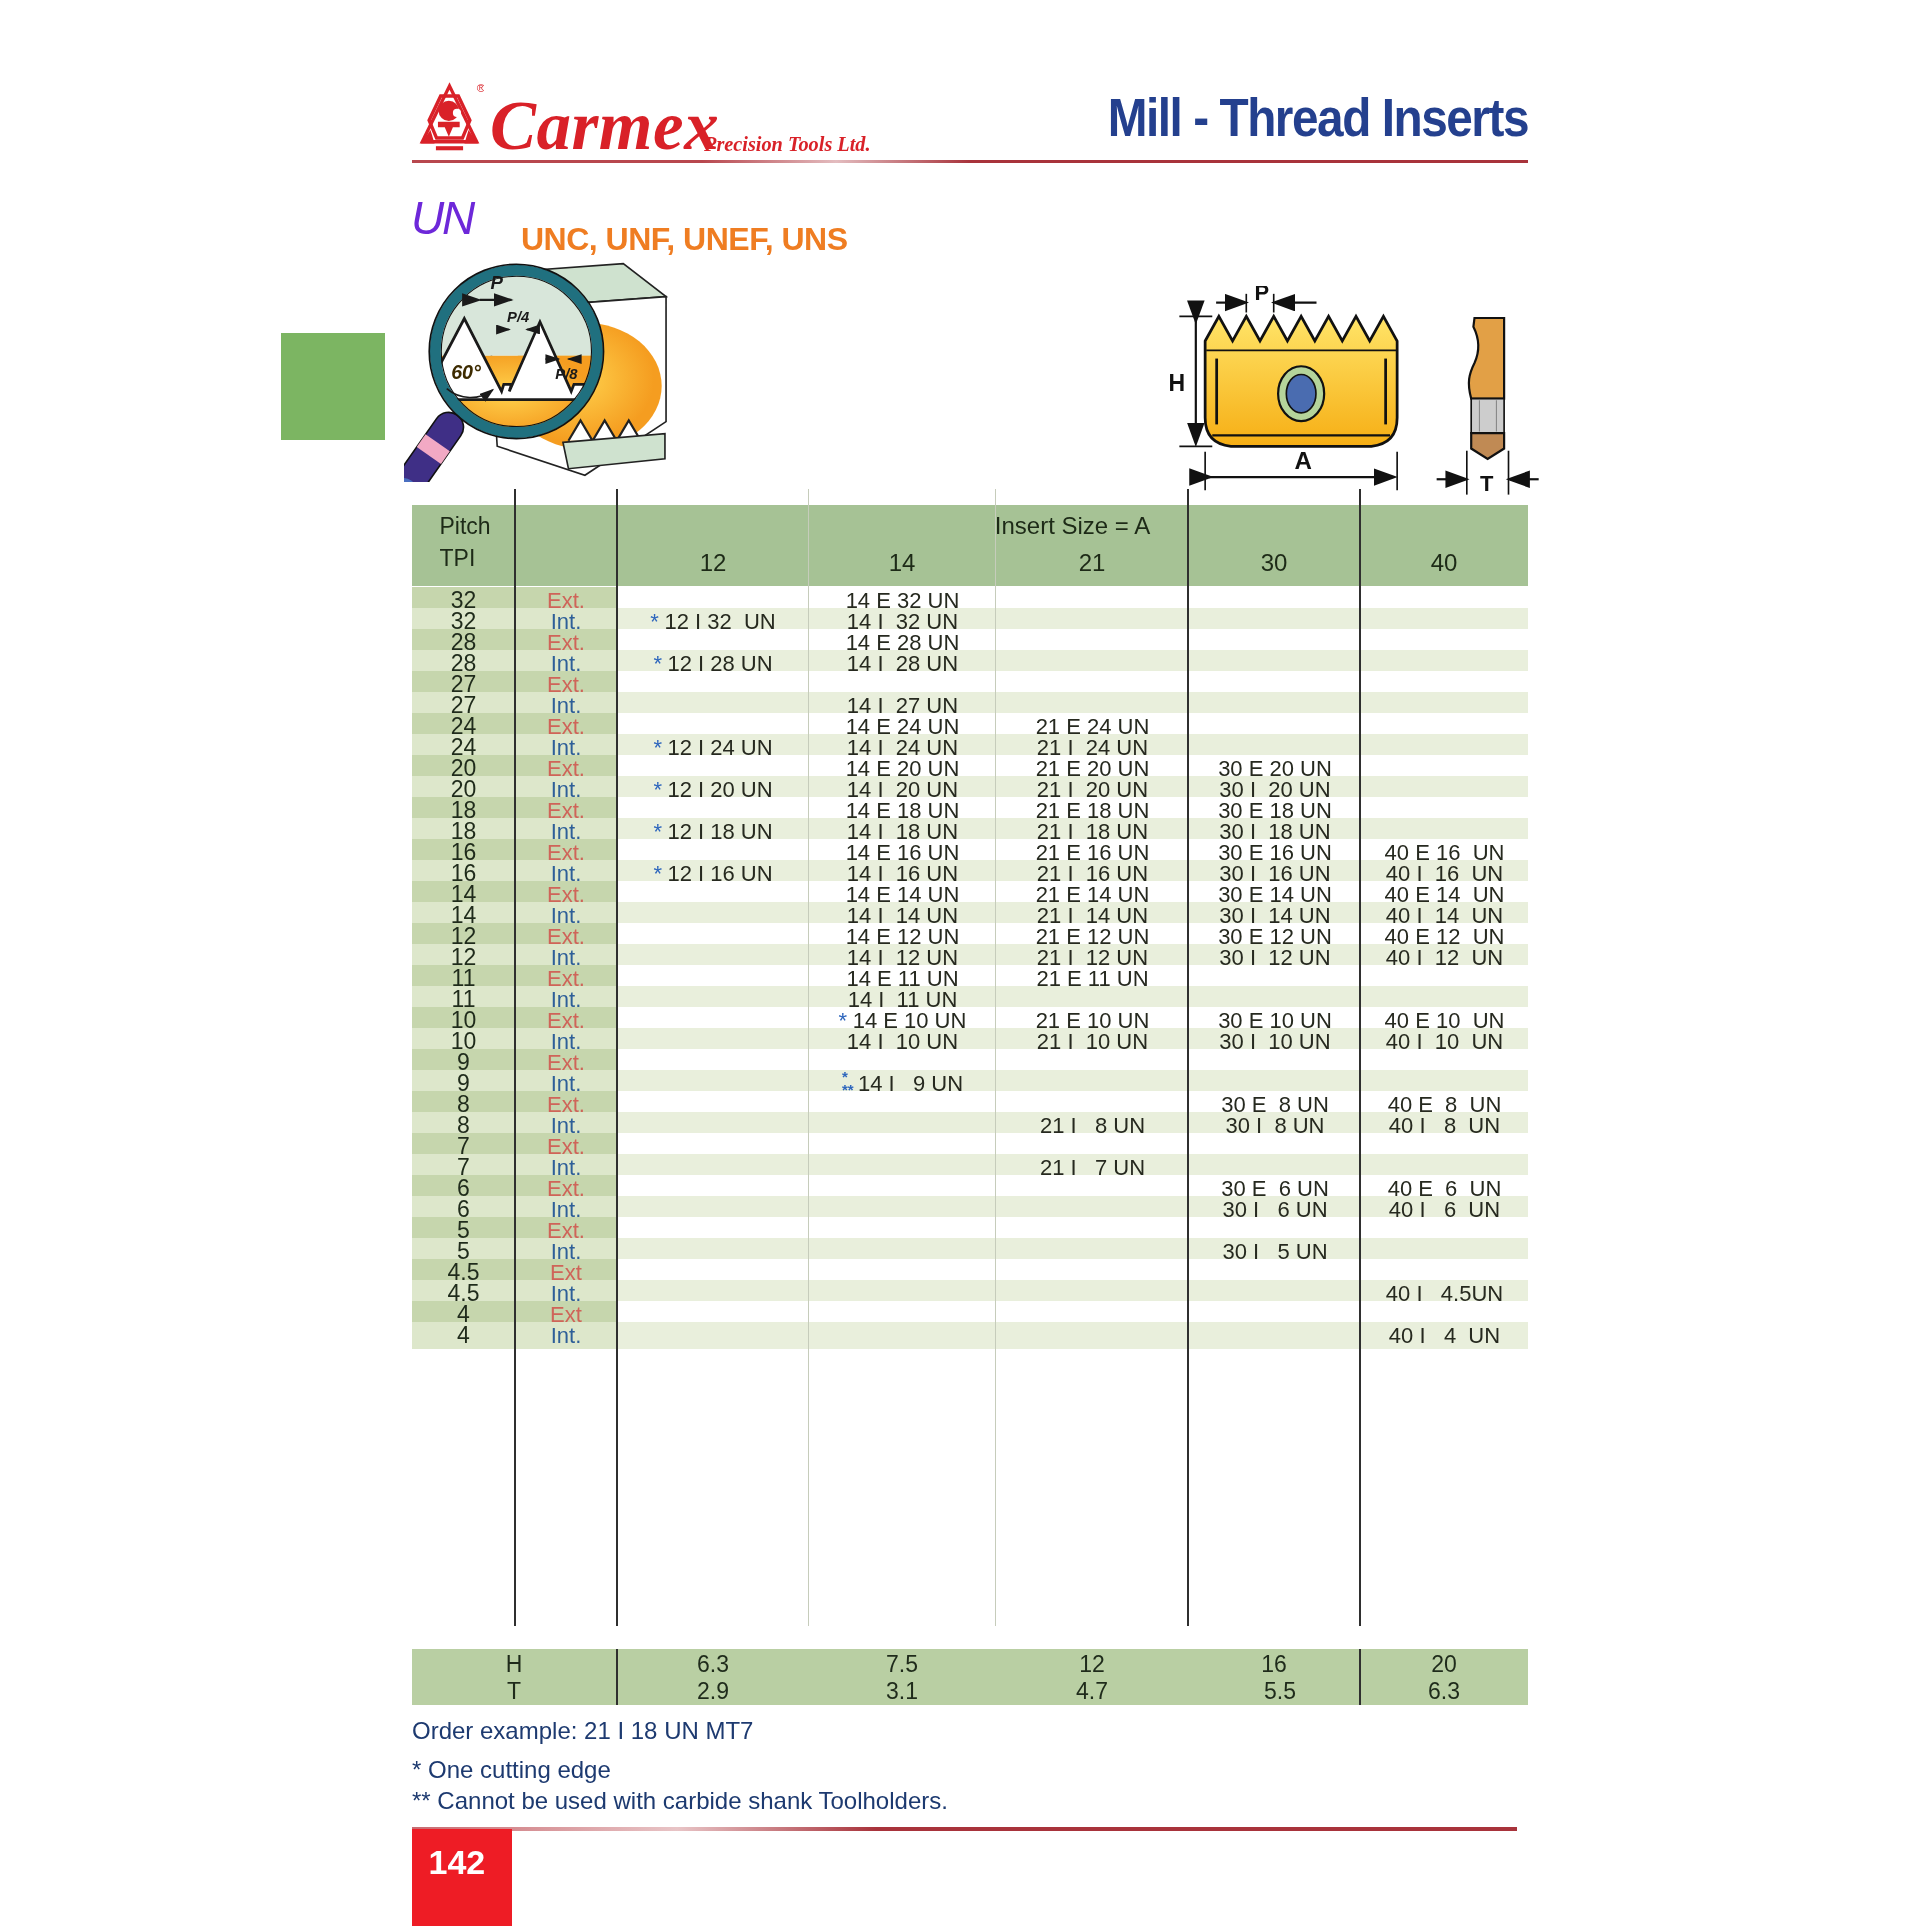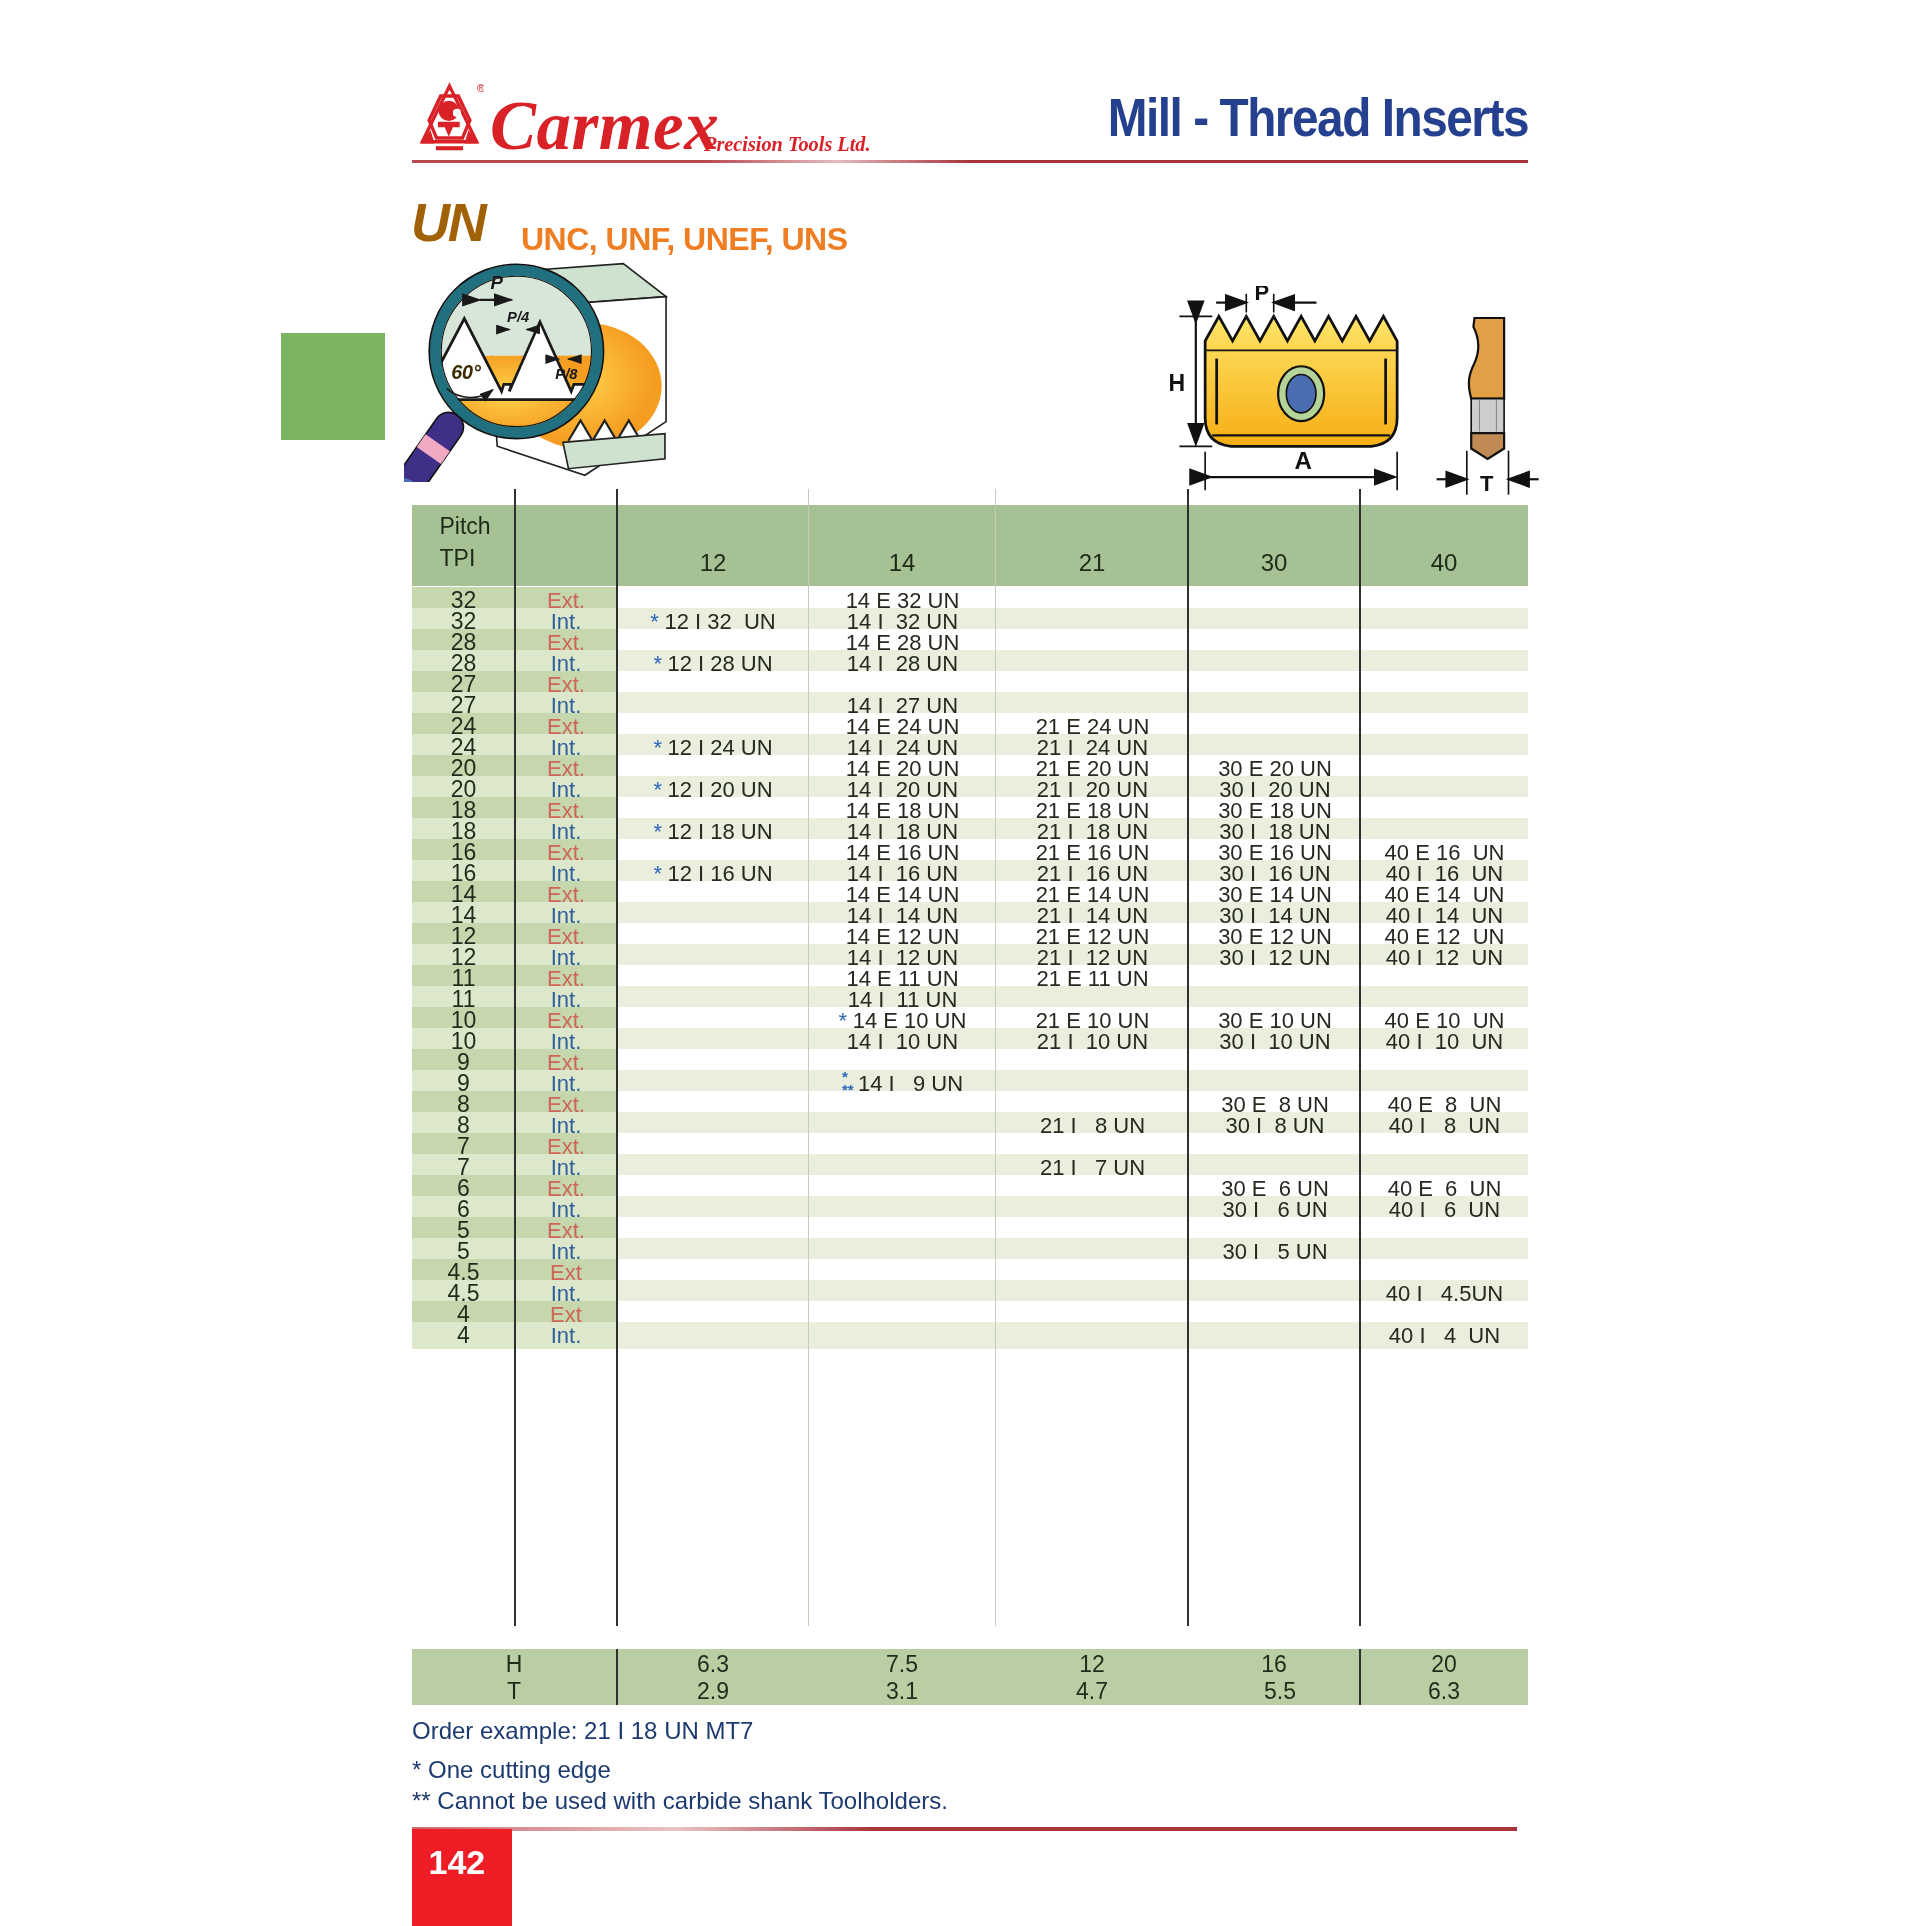--- a/index.html
+++ b/index.html
@@ -12,22 +12,22 @@
     font-style:italic;font-weight:bold;font-size:69px;color:#d92128;letter-spacing:0.5px;}
   #brand-tagline{left:704px;top:133px;font-family:"Liberation Serif",serif;
     font-style:italic;font-weight:bold;font-size:20.3px;color:#d92128;}
   #page-title{left:879px;top:87px;width:649px;text-align:right;font-size:53px;
     font-weight:bold;color:#24408e;letter-spacing:-1.6px;transform:scaleX(.9);
     transform-origin:right center;}
   #top-rule{left:412px;top:160px;width:1116px;height:2.7px;
     background:linear-gradient(90deg,#b8474e 0%,#b8474e 26%,#e3bcbf 38%,#a8333b 50%,#a8333b 100%);}
 
   
-  #section-code{left:411px;top:191px;font-size:54px;font-weight:bold;font-style:italic;
-    color:#a16207;letter-spacing:-2.2px;}
+  #section-code{left:411px;top:191px;font-size:46px;font-weight:normal;font-style:italic;
+    color:#6d28d9;letter-spacing:-2.2px;}
   #section-subtitle{left:521px;top:221px;font-size:32px;font-weight:bold;color:#ef7d22;
     letter-spacing:-0.5px;}
 
   #green-square{left:281px;top:333px;width:104px;height:107px;background:#7cb562;}
 
   
   #tbl{left:412px;top:489px;width:1116px;}
   #thead{position:relative;height:82px;background:#a6c295;border-bottom:1.6px solid #fff;box-sizing:border-box;margin-top:16px;}
   #th-pitch{position:absolute;left:27.5px;top:7.7px;font-size:23px;color:#1d2a17;}
   #th-tpi{position:absolute;left:27.5px;top:40px;font-size:23px;color:#1d2a17;}
@@ -191,20 +191,21 @@
   <line x1="628" y1="300" x2="628" y2="380" stroke="#111" stroke-width="3"></line>
   <line x1="497" y1="352" x2="549" y2="352" stroke="#111" stroke-width="4" marker-end="url(#ah2)"></line>
   <line x1="683" y1="352" x2="631" y2="352" stroke="#111" stroke-width="4" marker-end="url(#ah2)"></line>
   <text x="576" y="374" font-size="40" font-weight="bold" fill="#111">T</text>
 </svg>
 
 <div class="abs" id="tbl">
   <div id="thead">
     <div id="th-pitch">Pitch</div>
     <div id="th-tpi">TPI</div>
+    <div id="th-span">Insert Size = A</div>
     <div id="header-sizes">
         <span class="size-h" style="left: 301px;">12</span>
         <span class="size-h" style="left: 490px;">14</span>
         <span class="size-h" style="left: 680px;">21</span>
         <span class="size-h" style="left: 862px;">30</span>
         <span class="size-h" style="left: 1032px;">40</span>
       </div>
   </div>
   <div id="tbody">
       <div class="trow ext">

